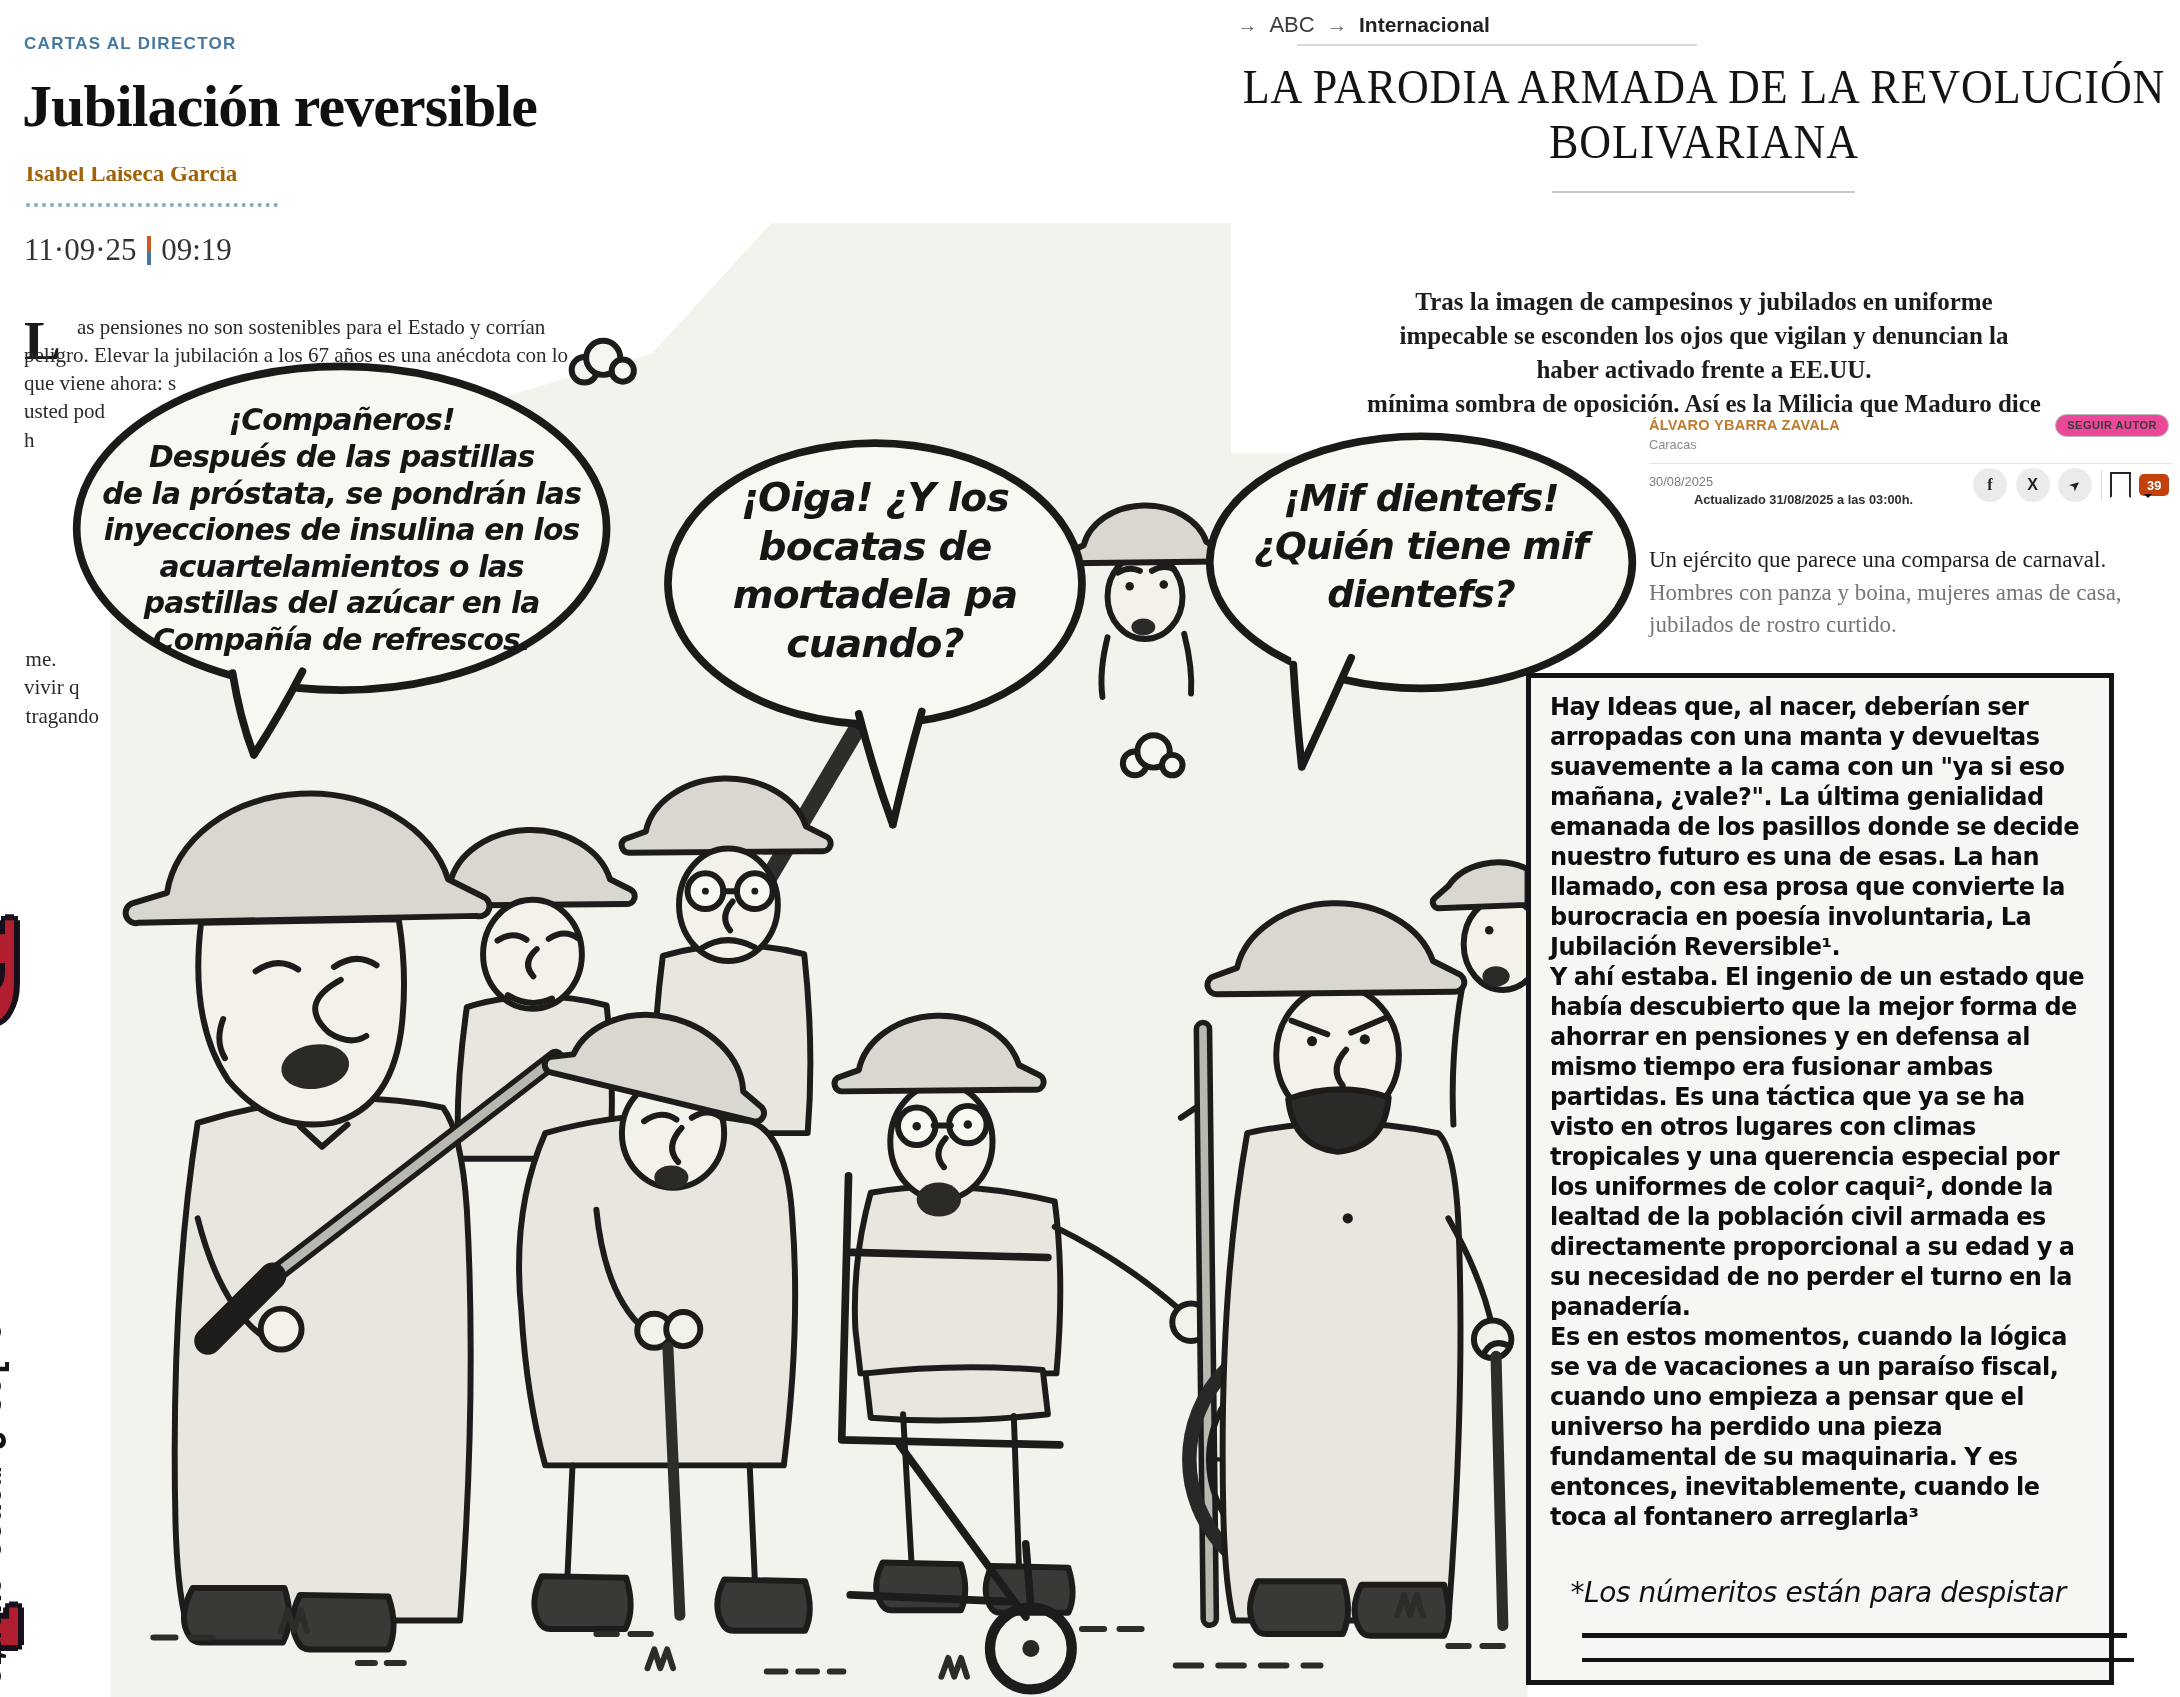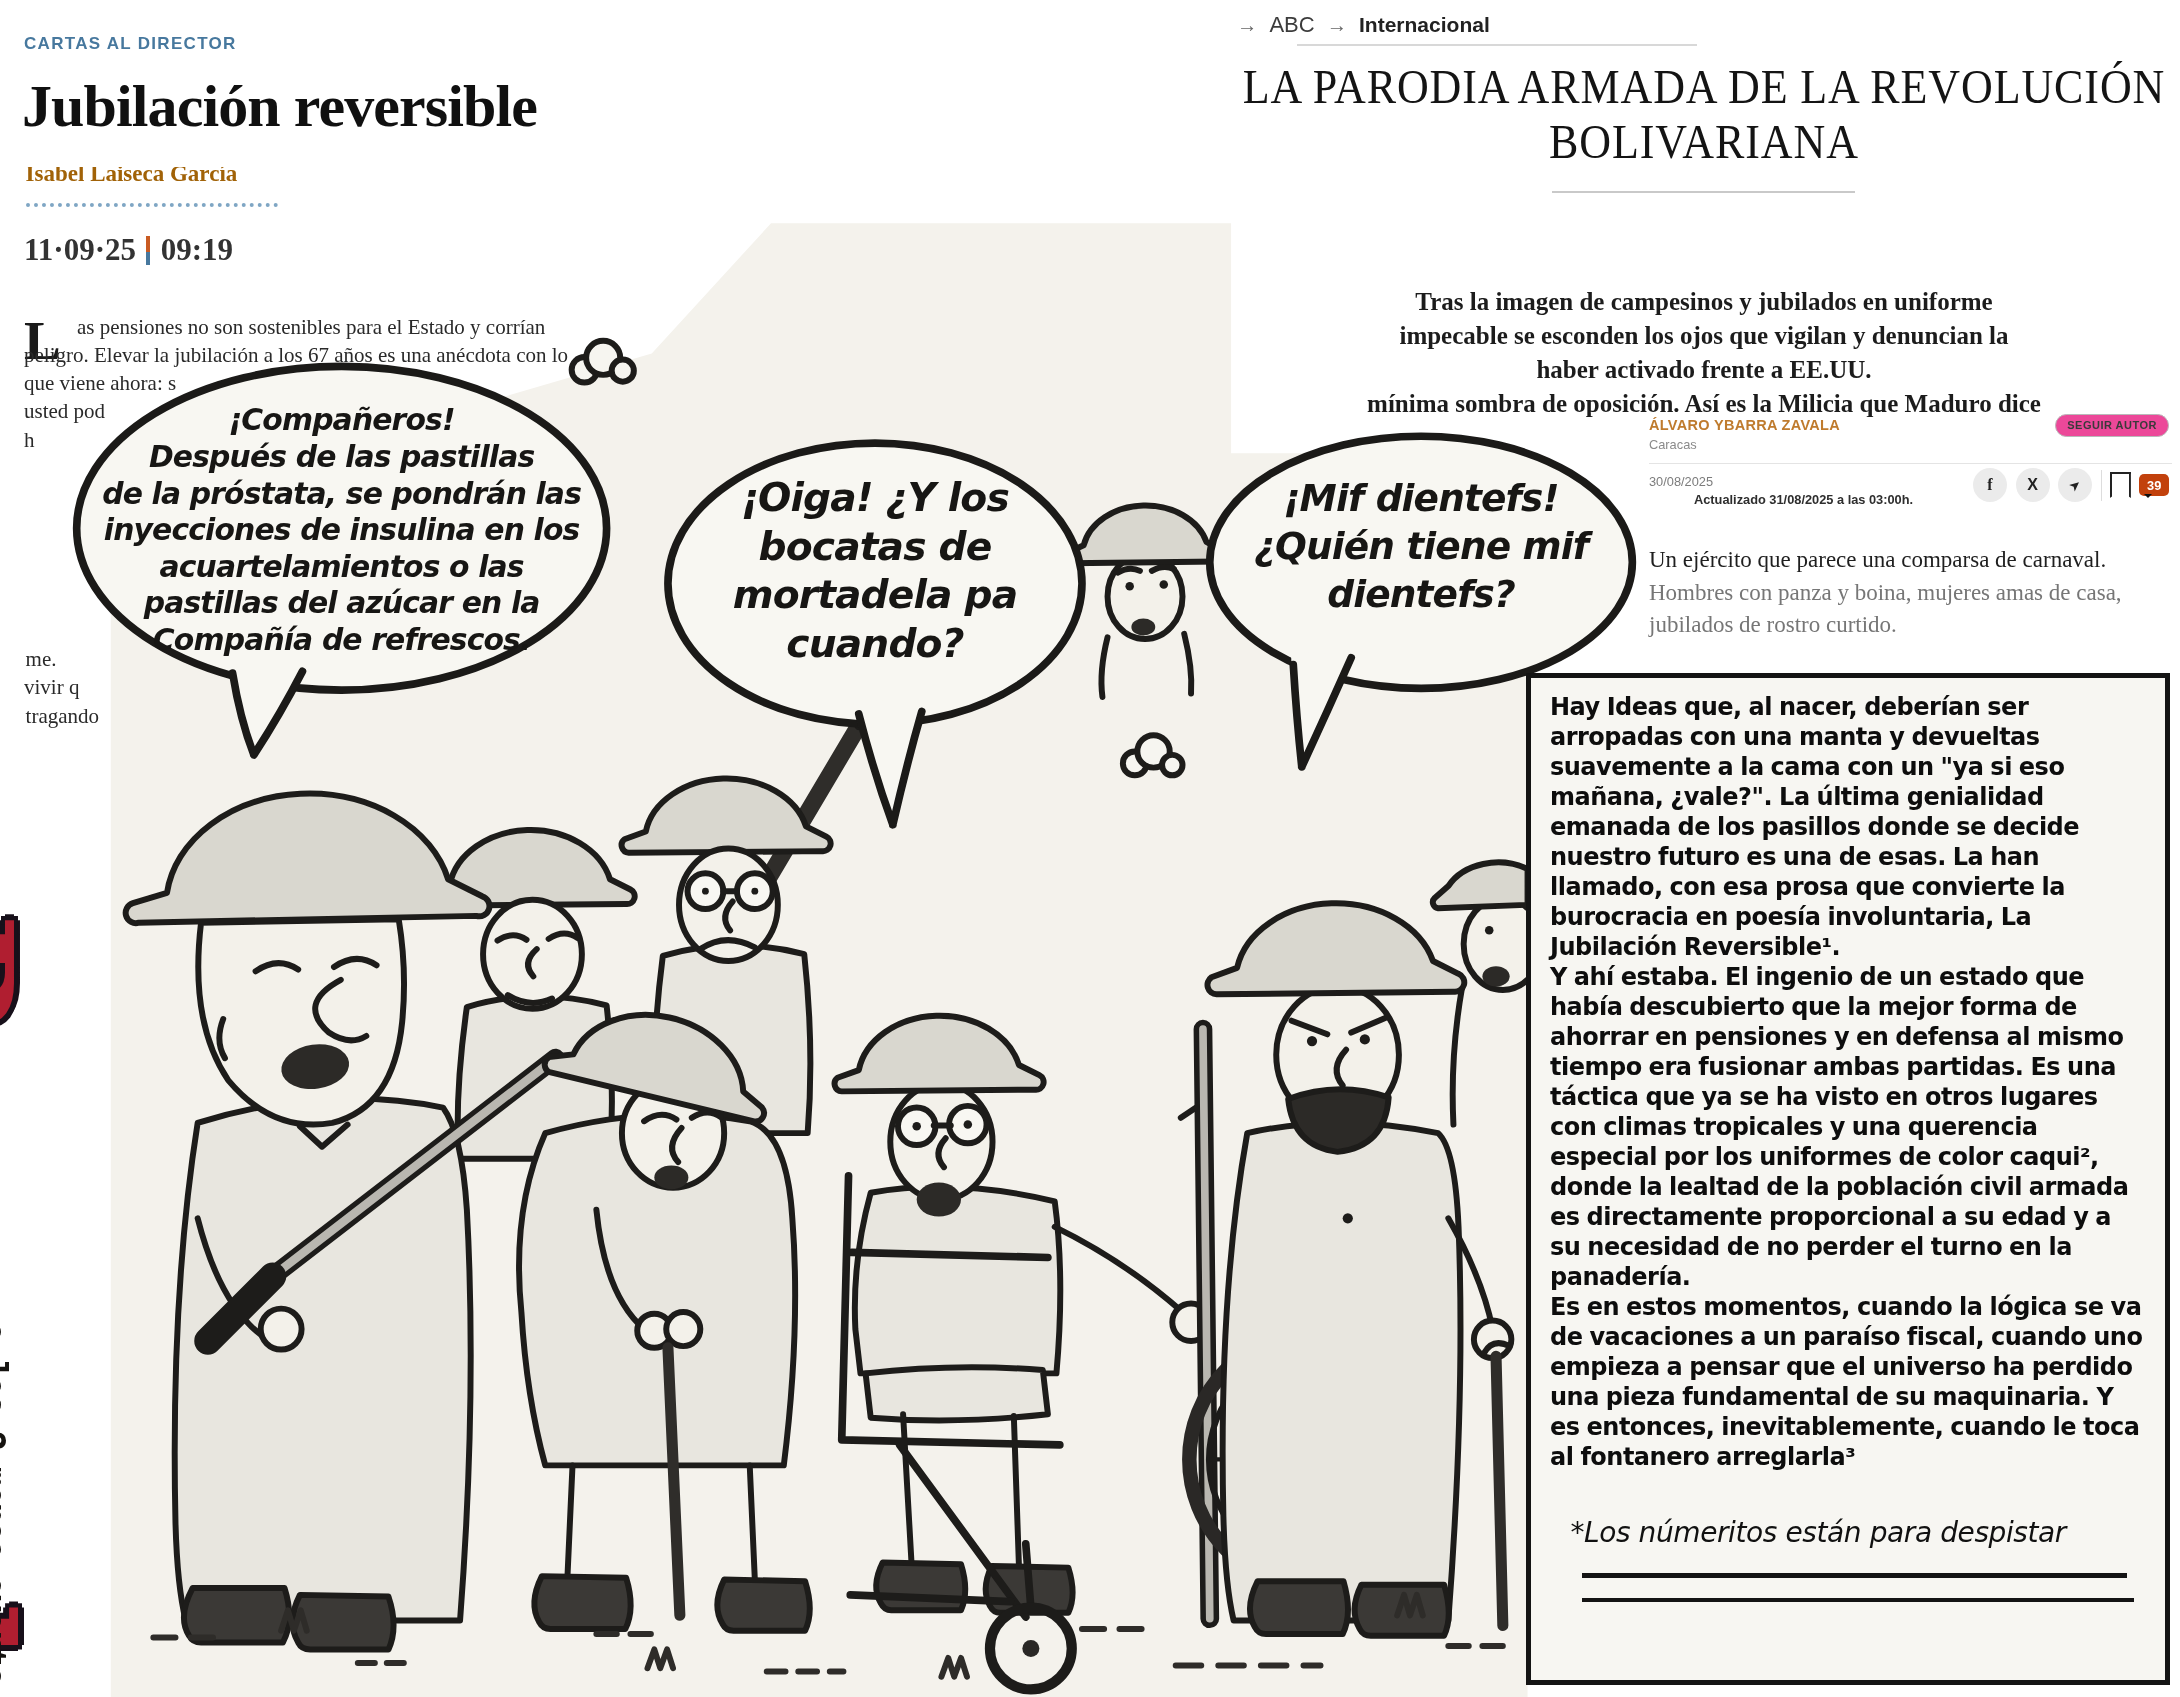--- a/index.html
+++ b/index.html
@@ -7,21 +7,21 @@
          font-family:"Liberation Sans","DejaVu Sans",sans-serif;}
   .abs{position:absolute;}
   .serif{font-family:"Liberation Serif","DejaVu Serif",serif;}
 
   
   .kicker{left:24px;top:34px;font-size:17px;font-weight:bold;color:#47789e;letter-spacing:1.3px;}
   .l-title{left:22px;top:72px;font-size:60px;font-weight:bold;color:#101010;letter-spacing:-0.9px;}
   .l-author-clip{left:25.6px;top:167px;height:23px;overflow:hidden;}
   .l-author{display:block;margin-top:-6px;font-size:23px;font-weight:bold;color:#a16207;}
   .l-dotted{left:25.6px;top:203px;width:252px;height:0;border-bottom:4.3px dotted #7fa6c4;}
-  .l-date{left:24px;top:232px;font-size:31px;color:#333;display:flex;align-items:center;gap:10.2px;font-weight:bold;}
+  .l-date{left:24px;top:232px;font-size:31px;color:#333;display:flex;align-items:center;gap:10.2px;}
   .l-datebar{display:inline-block;width:4.3px;height:29px;background:linear-gradient(#c95b22 55%,#47789e 45%);}
   .l-drop{left:24px;top:313px;font-size:55px;font-weight:bold;color:#1a1a1a;line-height:1;}
   .l-line{font-size:21px;color:#2a2a2a;white-space:nowrap;}
   .frag{font-size:21px;color:#2a2a2a;}
 
   
   .crumb{left:1237px;top:12px;display:flex;gap:12px;align-items:baseline;font-size:20.4px;color:#666;}
   .crumb .site{color:#3c3c3c;font-size:22px;}
   .crumb .section{color:#222;font-weight:bold;font-size:21px;}
   .crumb-line{left:1297px;top:44px;width:400px;height:1.7px;background:#d8d8d8;}
@@ -66,21 +66,21 @@
       font-family:"DejaVu Serif","Liberation Serif",serif;font-weight:bold;font-size:152px;letter-spacing:-5.1px;
       color:#b01e30;
       text-shadow:4.3px 4.3px 0 #17101a,-4.3px -4.3px 0 #17101a,4.3px -4.3px 0 #17101a,-4.3px 4.3px 0 #17101a,
                   6px 0 0 #17101a,-6px 0 0 #17101a,0 6px 0 #17101a,0 -6px 0 #17101a;}
   .ragna-sub{left:13.6px;top:1322px;width:0;height:0;z-index:6;}
   .ragna-sub span{display:block;white-space:nowrap;transform:rotate(90deg) scaleX(.78);transform-origin:0 0;
       font-family:"Liberation Mono","DejaVu Sans Mono",monospace;font-weight:bold;font-size:43px;
       letter-spacing:-2.6px;color:#151310;}
 
   
-  .combox{left:1526px;top:673px;width:644px;height:1012px;background:#f7f6f2;border:5.1px solid #141414;
+  .combox{left:1526px;top:673px;width:588px;height:1012px;background:#f7f6f2;border:5.1px solid #141414;
           box-sizing:border-box;padding:13.6px 19px 0 19px;z-index:7;}
   .combox p{margin:0;font-family:"DejaVu Sans",sans-serif;font-weight:bold;font-size:24px;
             line-height:30px;color:#0d0d0d;letter-spacing:-0.5px;word-spacing:-0.9px;}
   .footnote{margin-top:44px;padding-left:20.4px;font-family:"DejaVu Sans",sans-serif;font-style:italic;
             font-size:28px;color:#111;letter-spacing:-0.4px;}
   .rule1{margin:24px auto 0 32px;width:545px;height:5.1px;background:#141414;}
   .rule2{margin:20.4px auto 0 32px;width:552px;height:4.3px;background:#141414;}
 </style>
 </head>
 <body>

